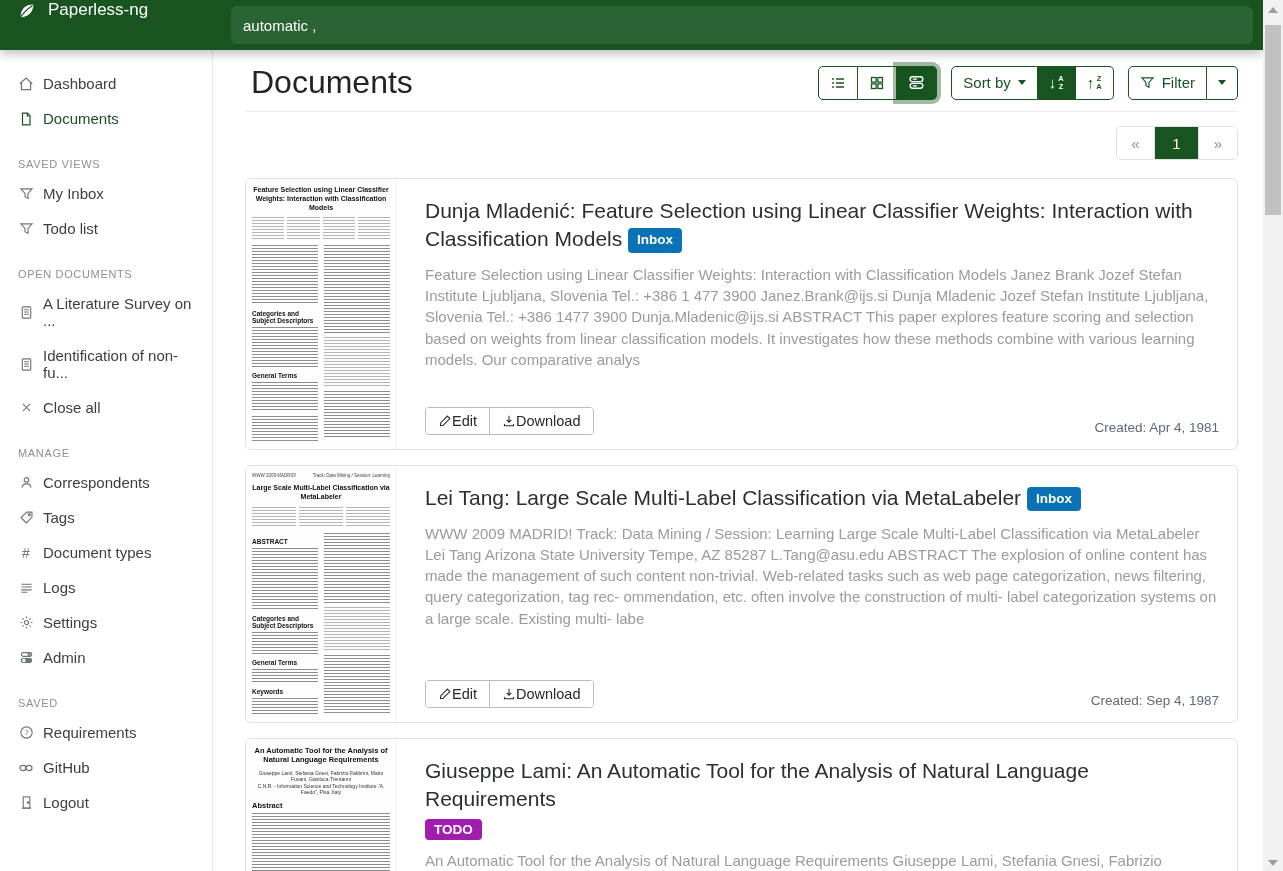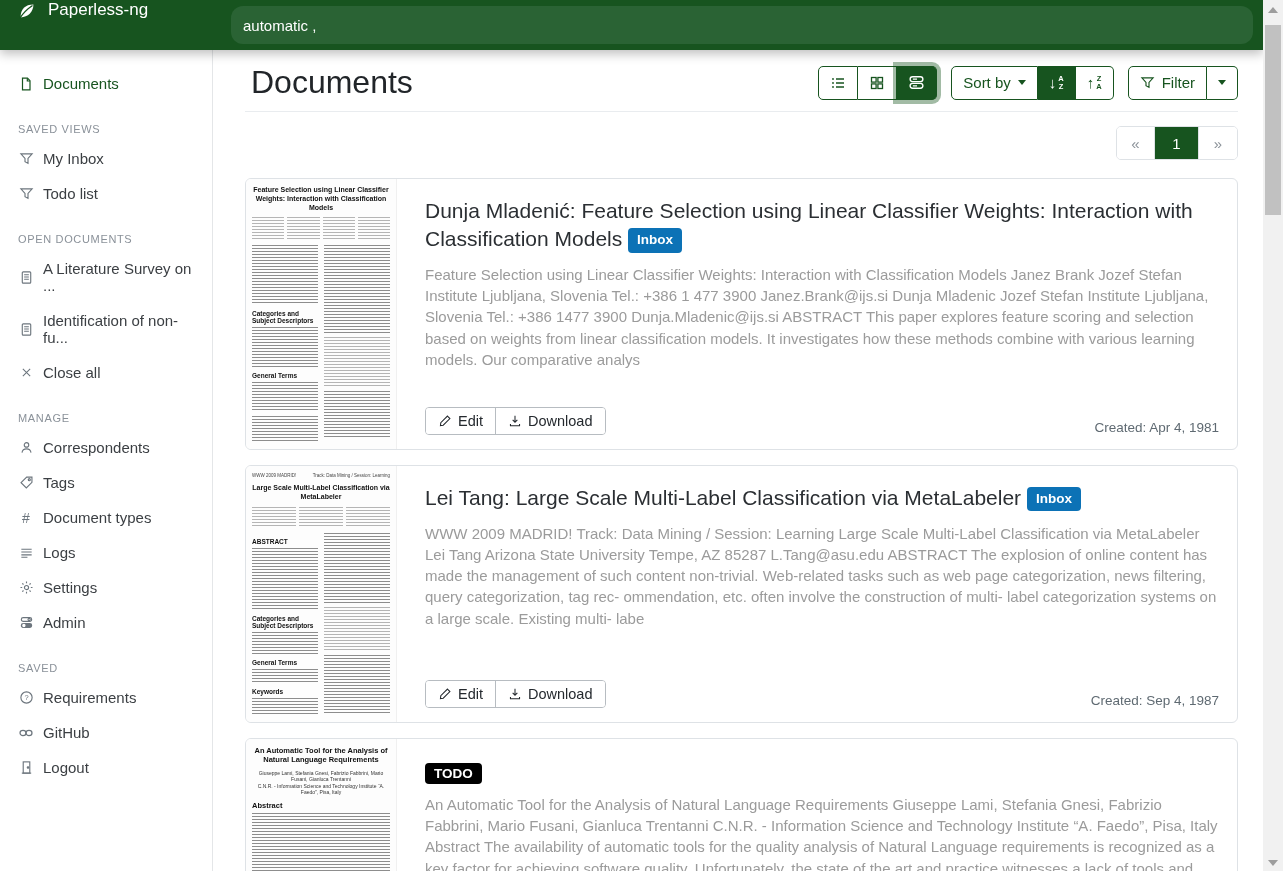--- a/index.html
+++ b/index.html
@@ -6,21 +6,21 @@
   html,body { width:1283px; height:871px; overflow:hidden; }
   body { font-family:"Liberation Sans","DejaVu Sans",sans-serif; background:#fff; position:relative; }
 
   
   .navbar { position:absolute; top:0; left:0; width:1263px; height:50px; background:#17541f;
             display:flex; align-items:stretch; z-index:20; box-shadow:0 4px 10px rgba(0,0,0,.25); }
   .brand { width:213px; display:flex; align-items:flex-start; padding-left:16px; color:#fff; }
   .brand-icon { width:22px; height:22px; margin-right:10px; }
   .brand-text { font-size:17px; color:#fff; }
   .search-wrap { flex:1; display:flex; align-items:center; padding:6px 10px 6px 18px; }
-  .search-input { width:100%; height:38px; background:#2a6334; border:none; border-radius:12px;
+  .search-input { width:100%; height:38px; background:#2a6334; border:none; border-radius:6px;
                   color:#fff; font-size:15px; padding:0 12px; outline:none; font-family:inherit; }
   .search-input::placeholder { color:#d2ddd4; }
 
   
   .scrollbar { position:absolute; top:0; right:0; width:20px; height:871px; background:#f1f1f1; z-index:30; }
   .sb-arrow { position:absolute; left:5px; width:0; height:0; border-left:5px solid transparent; border-right:5px solid transparent; }
   .sb-up   { top:7px;  border-bottom:6px solid #9d9d9d; }
   .sb-down { bottom:5px; border-top:6px solid #9d9d9d; }
   .sb-thumb { position:absolute; left:2px; top:25px; width:16px; height:190px; background:#c1c1c1; }
 
@@ -65,26 +65,26 @@
   .page-cell:last-child { border-right:none; }
   .page-cell.current { background:#17541f; color:#fff; font-weight:400; min-width:44px; }
 
   
   .card { display:flex; border:1px solid #dee2e6; border-radius:6px; margin-bottom:15px; overflow:hidden; background:#fff; min-height:233px; }
   .thumb { width:151px; flex:0 0 151px; background:#fdfdfd; border-right:1px solid #f0f0f0; overflow:hidden; position:relative; padding:7px 6px; }
   .card-body { flex:1; padding:18px 18px 14px 28px; display:flex; flex-direction:column; }
   .doc-title { font-size:21px; color:#2b2f33; line-height:1.35; font-weight:400; }
   .badge { display:inline-block; font-size:13.5px; font-weight:700; color:#fff; padding:3px 9px; border-radius:4px; vertical-align:2px; }
   .badge.inbox { background:#0c72b6; }
-  .badge.todo { background:#000000; }
+  .badge.todo { background:#a21caf; }
   .badge-row { margin-top:6px; }
   .doc-excerpt { margin-top:10px; font-size:15px; line-height:1.42; color:#9b9b9b; }
   .card-foot { margin-top:auto; padding-top:12px; display:flex; align-items:flex-end; justify-content:space-between; }
   .act-group { display:flex; border:1px solid #b7bcc1; border-radius:4px; overflow:hidden; }
-  .act-btn { display:flex; align-items:center; gap:6px; background:#fff; border:none; font-size:14.5px; color:#24292e;
+  .act-btn { display:flex; align-items:center; background:#fff; border:none; font-size:14.5px; color:#24292e;
              padding:5px 12px; cursor:pointer; font-family:inherit; }
   .act-btn + .act-btn { border-left:1px solid #b7bcc1; }
   .created { font-size:13.5px; color:#5f6a72; }
 
   
   .pt { color:#111; }
   .pt-title { font-weight:700; text-align:center; font-size:7px; line-height:1.25; margin-bottom:5px; }
   .pt-head { display:flex; justify-content:space-between; font-size:4.5px; color:#444; margin-bottom:6px; }
   .pt-authors { display:flex; justify-content:space-between; gap:3px; margin-bottom:6px; }
   .pt-authors .acol { flex:1; }
@@ -111,20 +111,28 @@
   </div>
 </div>
 
 <div class="scrollbar">
   <div class="sb-arrow sb-up"></div>
   <div class="sb-thumb"></div>
   <div class="sb-arrow sb-down"></div>
 </div>
 
 <div class="sidebar">
+  <div class="side-item">
+    <span class="sicon">
+      <svg width="16" height="16" viewBox="0 0 16 16" fill="none" stroke="currentColor" stroke-width="1.2">
+          <path d="M1.8 7.8 L8 2 L14.2 7.8 M3.4 6.6 V13.6 H12.6 V6.6"></path>
+        </svg>
+    </span>
+    <span>Dashboard</span>
+  </div>
   <div class="side-item active">
     <span class="sicon">
       <svg width="16" height="16" viewBox="0 0 16 16" fill="none" stroke="currentColor" stroke-width="1.2">
           <path d="M4.5 2.2 H9.5 L12 4.7 V13.8 H4.5 Z"></path>
           <path d="M9.3 2.4 V5 H11.9"></path>
         </svg>
     </span>
     <span>Documents</span>
   </div>
 
@@ -453,20 +461,23 @@
       <div class="pt-title" style="font-size:7.5px">An Automatic Tool for the Analysis of Natural Language Requirements</div>
       <div class="pt-sub">
         <span>Giuseppe Lami, Stefania Gnesi, Fabrizio Fabbrini, Mario Fusani, Gianluca Trentanni</span><br>
         <span>C.N.R. - Information Science and Technology Institute “A. Faedo”, Pisa, Italy</span>
       </div>
       <div class="pt-sec" style="font-size:7.5px">Abstract</div>
       <div class="fl" style="height:64px"></div>
 
     </div>
     <div class="card-body">
+      <div class="doc-title">
+        <span>Giuseppe Lami: An Automatic Tool for the Analysis of Natural Language Requirements</span>
+      </div>
       <div class="badge-row">
         <span class="badge todo">TODO</span>
       </div>
       <div class="doc-excerpt">An Automatic Tool for the Analysis of Natural Language Requirements Giuseppe Lami, Stefania Gnesi, Fabrizio Fabbrini, Mario Fusani, Gianluca Trentanni C.N.R. - Information Science and Technology Institute “A. Faedo”, Pisa, Italy Abstract The availability of automatic tools for the quality analysis of Natural Language requirements is recognized as a key factor for achieving software quality. Unfortunately, the state of the art and practice witnesses a lack of tools and techniques for the Natur</div>
 
     </div>
   </div>
 
 </div>
 

